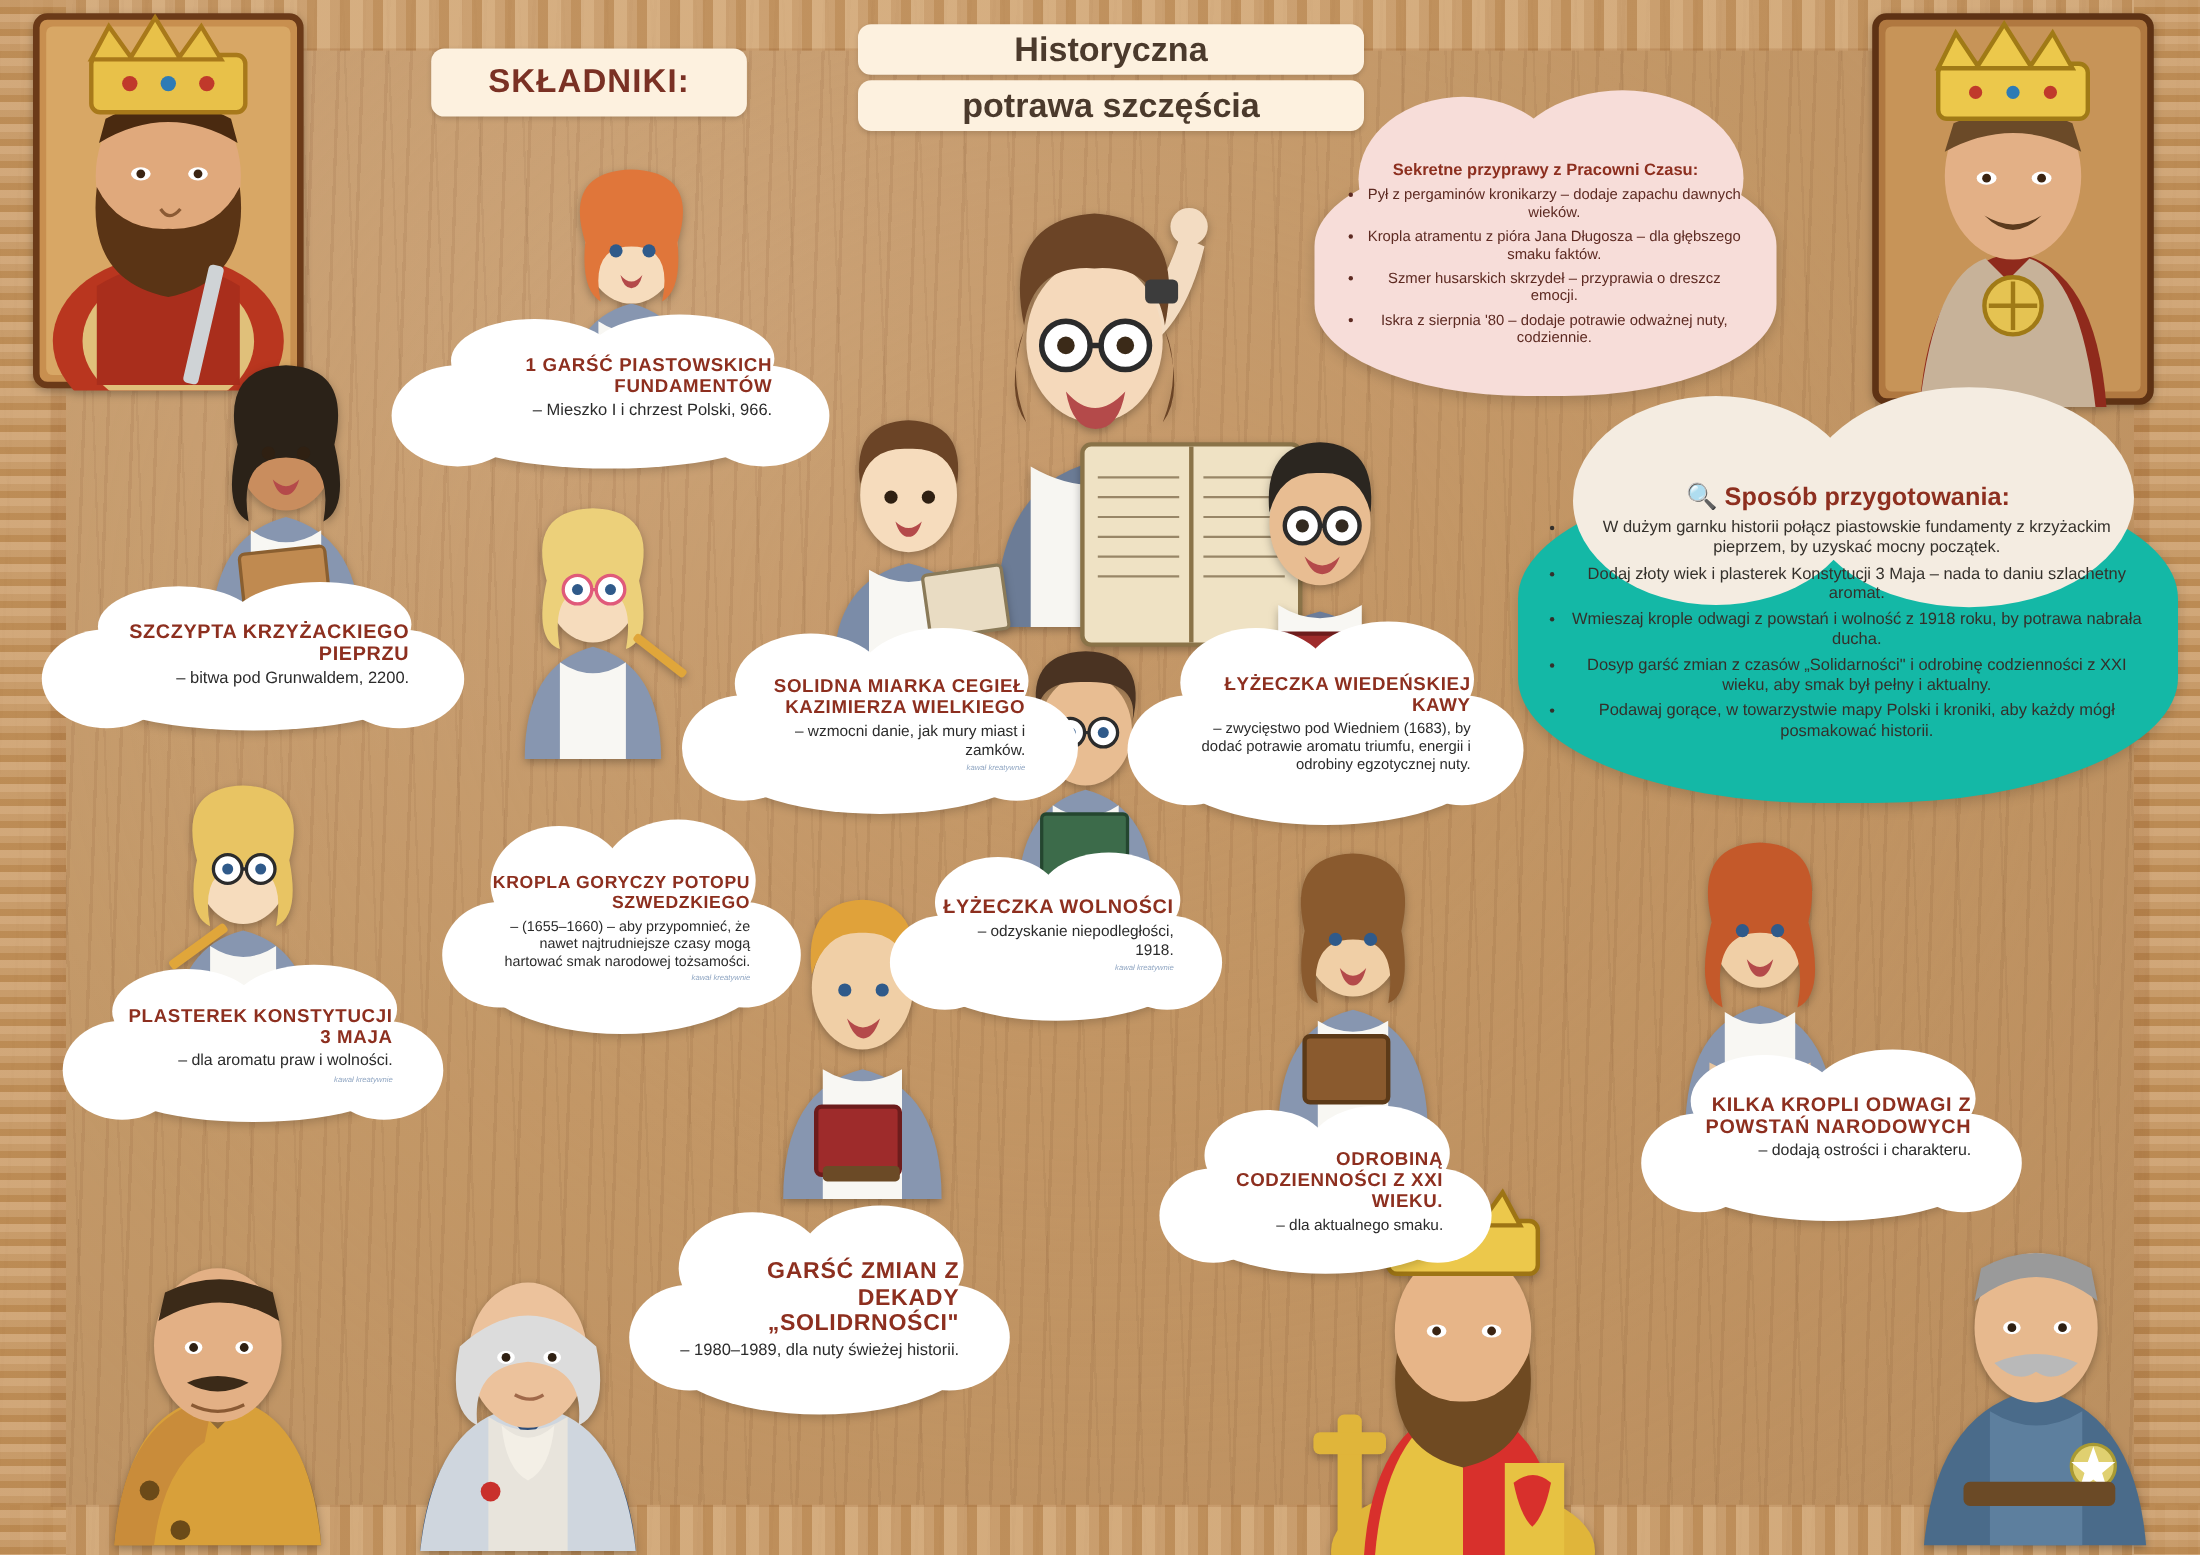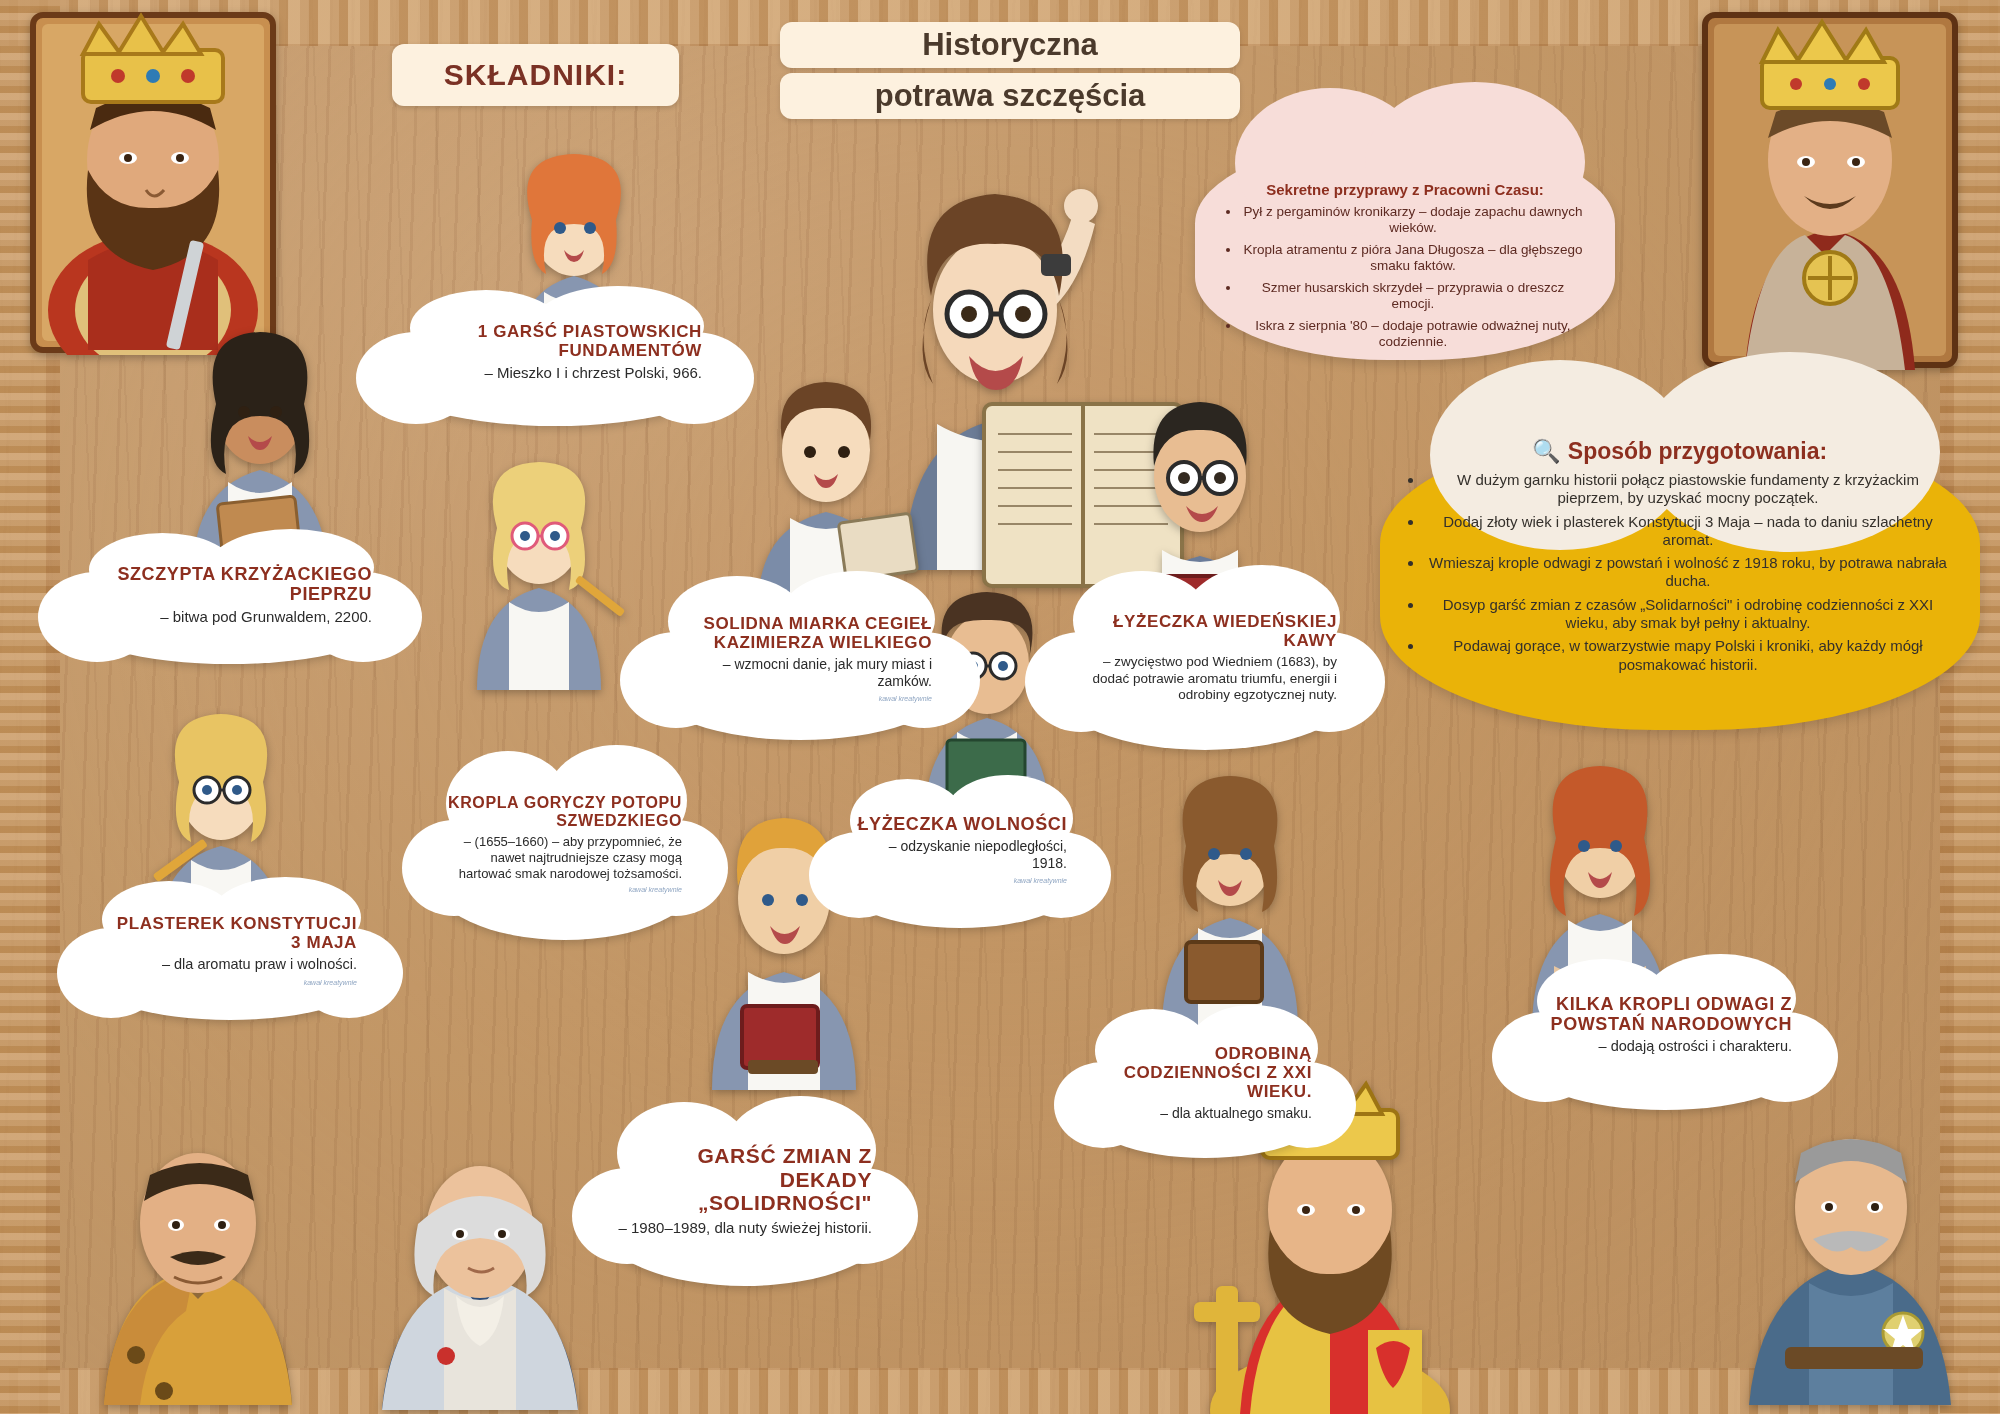--- a/index.html
+++ b/index.html
@@ -42,31 +42,31 @@
      border-radius:12px;display:flex;align-items:center;justify-content:center;box-shadow:0 2px 5px rgba(0,0,0,.15);}
   .hdr-ingredients span{font-size:30px;font-weight:bold;color:#7a3124;letter-spacing:1px;}
   .hdr-title{position:absolute;left:780px;top:22px;width:460px;text-align:center;}
   .hdr-title .l1,.hdr-title .l2{display:block;background:#fdf1df;border-radius:12px;padding:5px 10px;
      font-size:31px;font-weight:bold;color:#4b3a2c;box-shadow:0 2px 5px rgba(0,0,0,.13);}
   .hdr-title .l2{margin-top:5px;}
 
   
   .big-cloud{position:absolute;border-radius:46%/38%;box-shadow:0 4px 12px rgba(0,0,0,.16);}
   .big-cloud:before,.big-cloud:after{content:"";position:absolute;border-radius:50%;}
-  .bc-head{font-weight:bold;text-align:center;margin-top:35px;}
+  .bc-head{font-weight:bold;text-align:center;}
   ul.bullets{margin:6px 0 0 0;padding:0 14px 0 30px;text-align:center;list-style:disc;}
   ul.bullets li{margin-bottom:5px;line-height:1.22;}
 
   .spices{left:1195px;top:140px;width:420px;height:220px;background:#f7ddd9;}
   .spices:before{width:190px;height:150px;background:#f7ddd9;left:40px;top:-52px;}
   .spices:after{width:220px;height:160px;background:#f7ddd9;right:30px;top:-58px;}
   .spices .inner{position:relative;z-index:3;padding:6px 16px;color:#5d2a22;font-size:13.5px;}
   .spices .bc-head{color:#8d2f1f;font-size:15px;margin-bottom:3px;}
 
-  .recipe{left:1380px;top:430px;width:600px;height:300px;background:#eab308;}
+  .recipe{left:1380px;top:430px;width:600px;height:300px;background:#14b8a6;}
   .recipe:before{width:260px;height:190px;background:#f4ece1;left:50px;top:-70px;}
   .recipe:after{width:300px;height:200px;background:#f4ece1;right:40px;top:-78px;}
   .recipe .inner{position:relative;z-index:3;padding:6px 14px;color:#34302b;font-size:15px;}
   .recipe .bc-head{color:#8d2f1f;font-size:23px;margin:2px 0 6px;}
 
   
   .fig{position:absolute;}
   .fig svg{display:block;}
 
   .sticker-shadow{filter:drop-shadow(0 3px 4px rgba(0,0,0,.28));}

